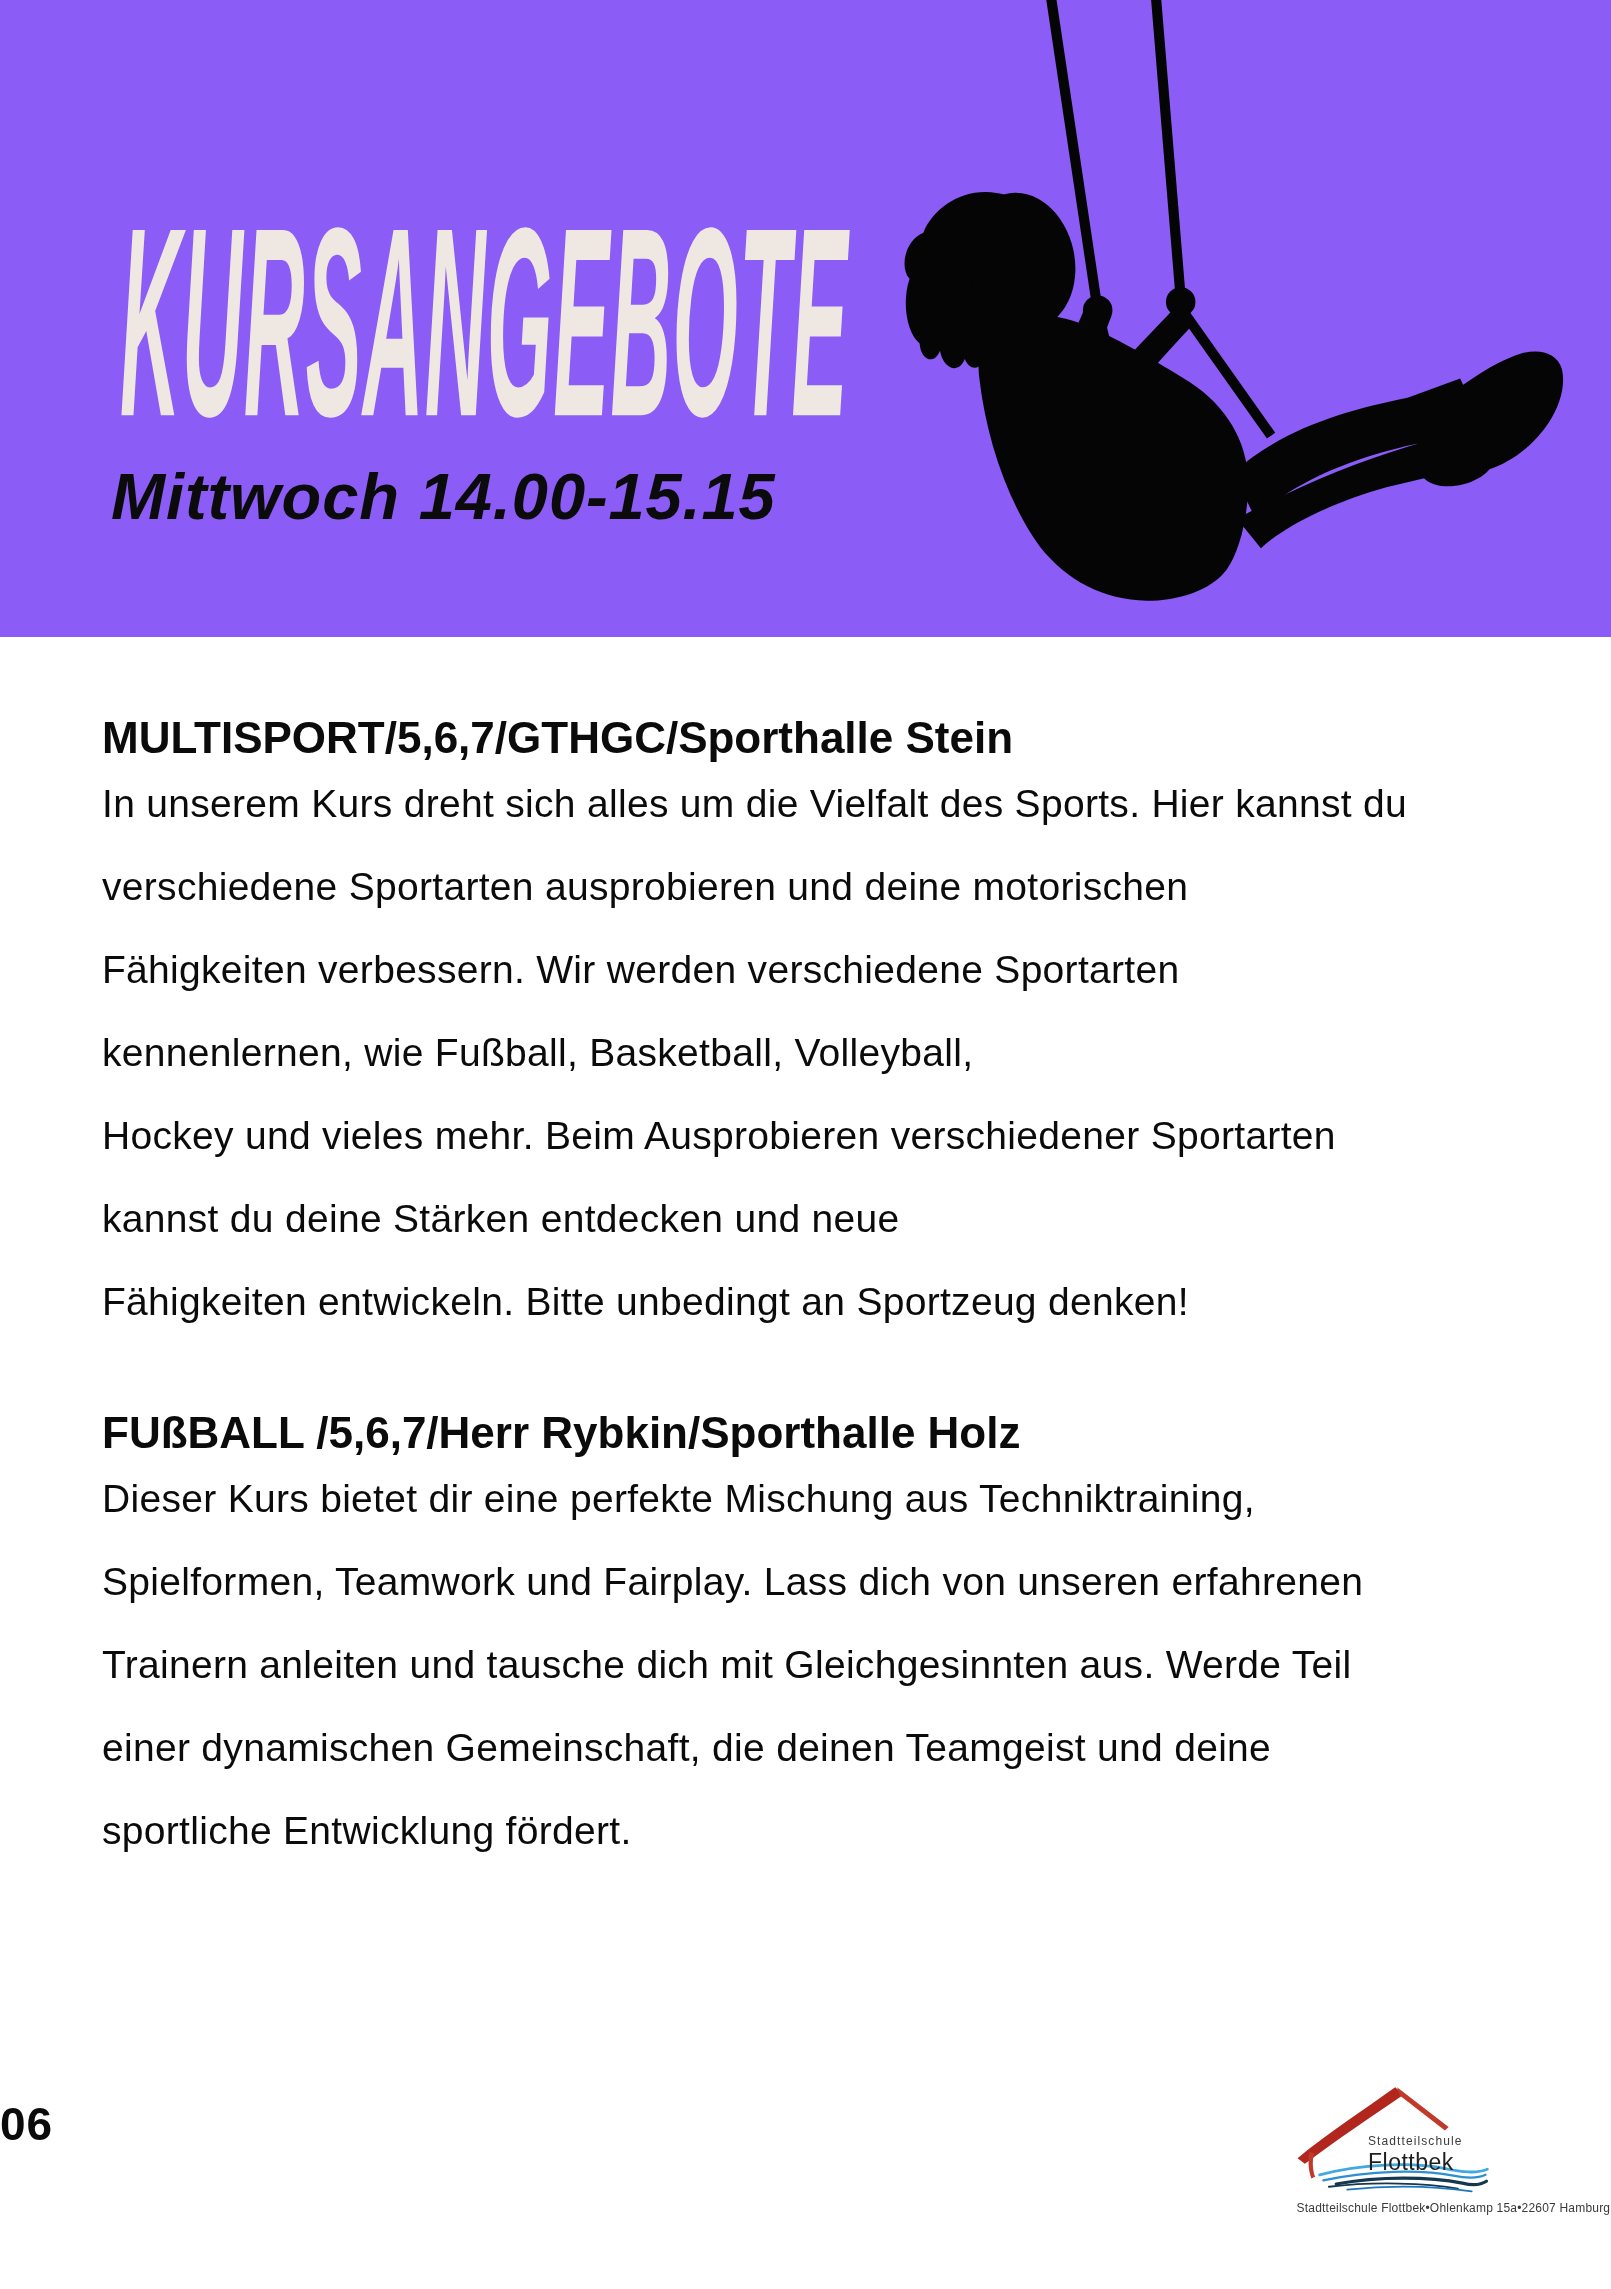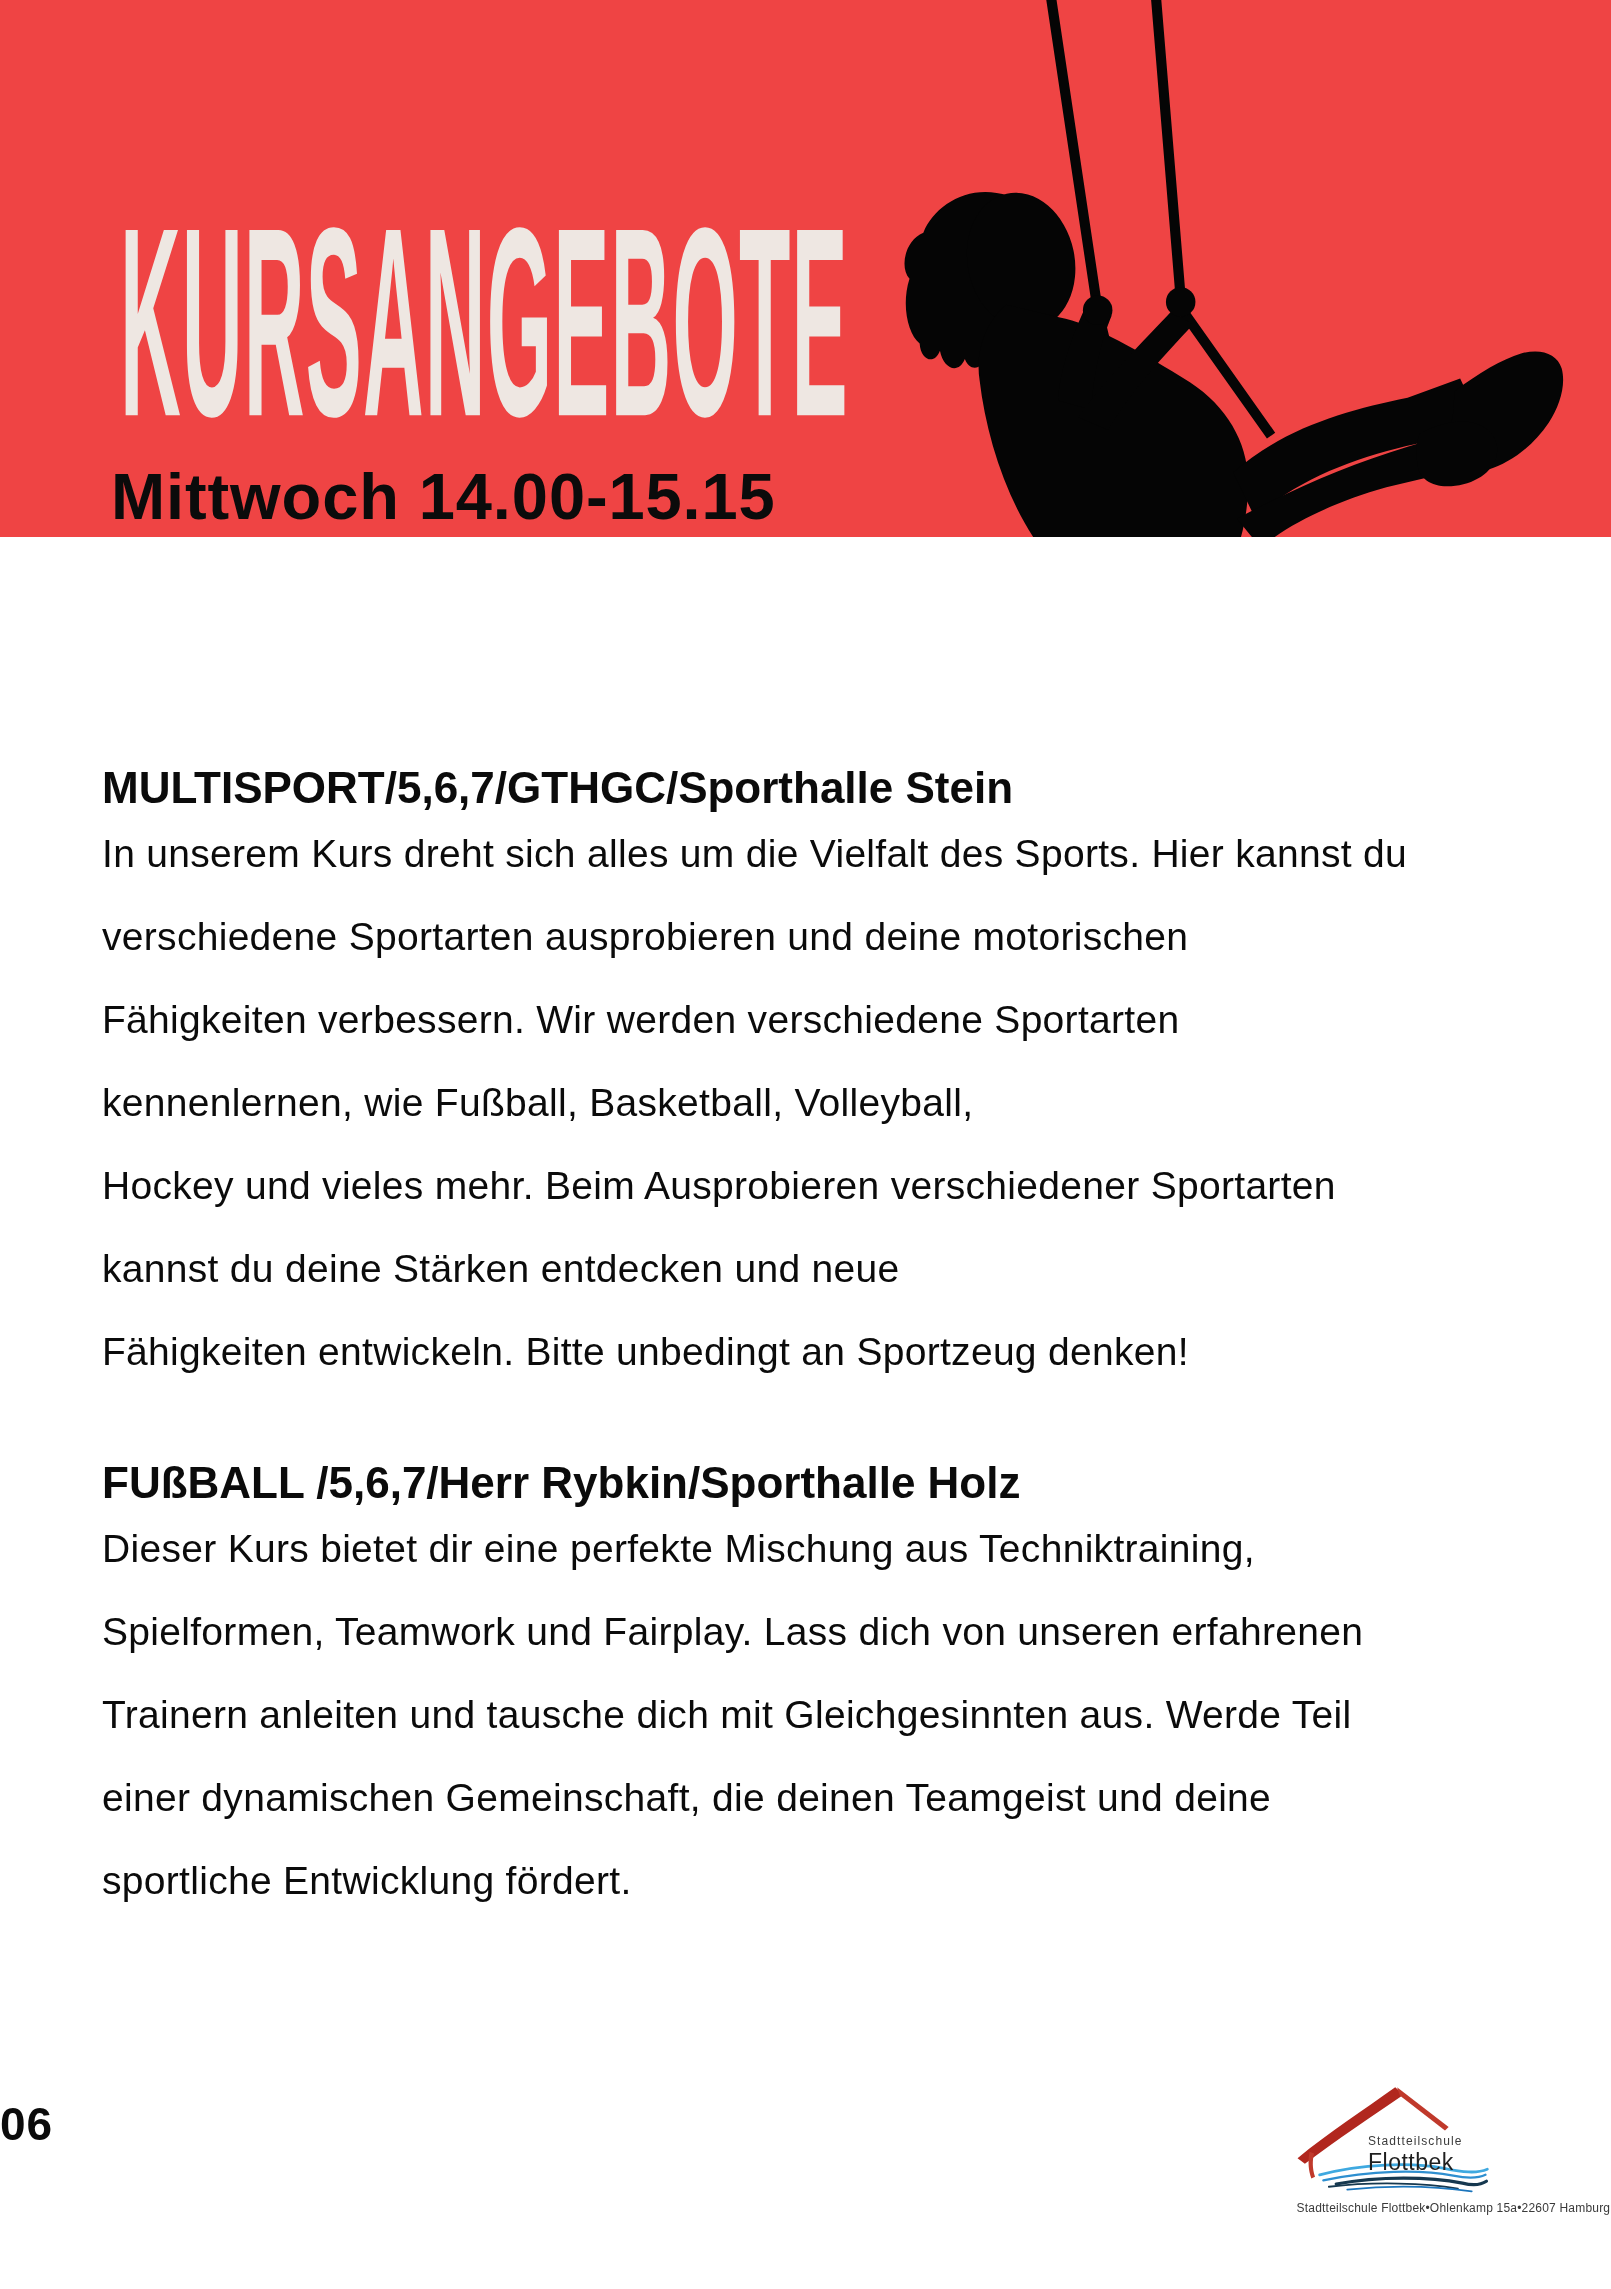--- a/index.html
+++ b/index.html
@@ -1,38 +1,38 @@
 <!DOCTYPE html>
 <html style="font-size:14.8px"><head>
 <meta charset="utf-8">
 <style>
   html,body { margin:0; padding:0; }
   body {
     width:1611px; height:2290px; position:relative; background:#ffffff;
     font-family:"Liberation Sans", sans-serif; overflow:hidden; color:#0b0b0b;
   }
   .header {
-    position:absolute; left:0; top:0; width:1611px; height:537px;
-    background:#ef4444; overflow:hidden;
+    position:absolute; left:0; top:0; width:1611px; height:637px;
+    background:#8b5cf6; overflow:hidden;font-style:italic;
   }
   .page-title {
     position:absolute; left:120px; top:187px;
     font-size:138px; font-weight:700; line-height:1; letter-spacing:1.8px;
     color:#EEE7E2; white-space:nowrap;
     transform:scale(0.61,1.95); transform-origin:0 0;
   }
   .page-subtitle {
     position:absolute; left:111px; top:464px;
     font-size:65px; font-weight:700; line-height:1; letter-spacing:0.9px;
     color:#0b0b0b; white-space:nowrap;
   }
   .swing-wrap { position:absolute; left:868px; top:0; width:701px; height:637px; }
   .swing-wrap svg { display:block; width:701px; height:637px; }
 
-  .content { position:absolute; left:102px; top:764px; width:1421px; }
+  .content { position:absolute; left:102px; top:714px; width:1421px; }
   .course-heading {
     font-size:44px; font-weight:700; line-height:48px; margin:0;
     letter-spacing:0; color:#0b0b0b; white-space:nowrap;
   }
   .course-body {
     font-size:39px; font-weight:400; line-height:83px; margin:0;
     letter-spacing:0.3px; color:#0b0b0b; white-space:pre-line;
   }
   .course + .course { margin-top:66px; }
 

